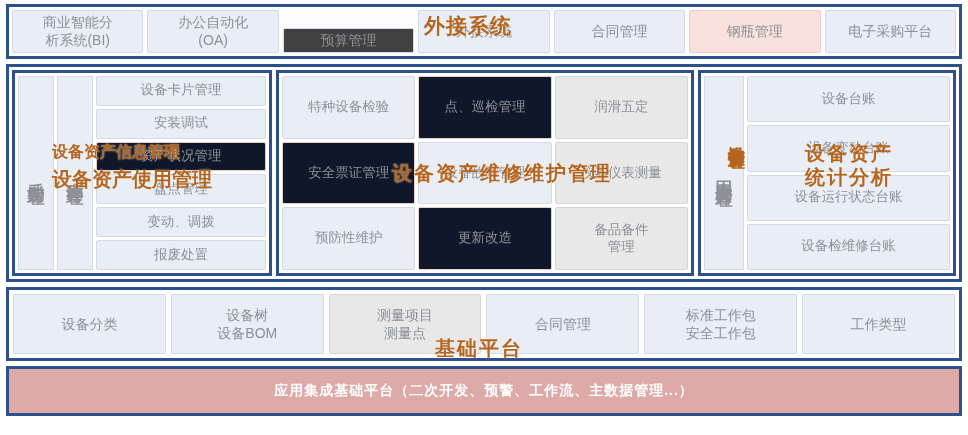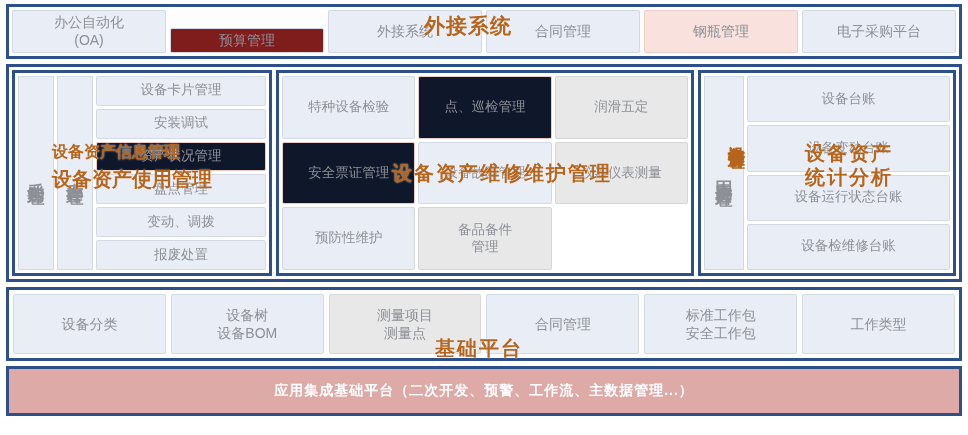--- a/index.html
+++ b/index.html
@@ -42,21 +42,21 @@
     font-size:14px;
     color:#8d9096;
     background:#e9edf5;
     border:1px solid #d2d8e4;
     border-radius:2px;
     line-height:1.25;
     box-sizing:border-box;
     padding:2px;
   }
   .tcell.pink{background:#f9e2dd;border-color:#eccec8;}
-  .tcell.plain{background:#7f1d1d;margin-top:18px;}
+  .tcell.plain{background:#404040;margin-top:18px;}
 
   
   .midrow{
     height:218px;
     display:flex;
     gap:4px;
     padding:3px;
     box-sizing:border-box;
   }
   .group{
@@ -174,20 +174,24 @@
   #ov-stat{     left:805px; top:142px; font-size:20px; letter-spacing:2px;}
   #ov-platform{ left:435px; top:337px; font-size:20px; letter-spacing:2px;}
 </style>
 </head>
 <body>
 
 <div class="page">
 
   <div class="band toprow">
     <div class="tcell">
+        <span style="white-space: pre-line;">商业智能分
+析系统(BI)</span>
+      </div>
+    <div class="tcell">
         <span style="white-space: pre-line;">办公自动化
 (OA)</span>
       </div>
     <div class="tcell plain">
         <span>预算管理</span>
       </div>
     <div class="tcell">
         <span>外接系统</span>
       </div>
     <div class="tcell">
@@ -247,20 +251,23 @@
             <span>安全票证管理</span>
           </div>
         <div class="cell">
             <span>设备故障管理</span>
           </div>
         <div class="cell grey">
             <span>仪器仪表测量</span>
           </div>
         <div class="cell">
             <span>预防性维护</span>
+          </div>
+        <div class="cell pink">
+            <span>更新改造</span>
           </div>
         <div class="cell grey">
             <span style="white-space: pre-line;">备品备件
 管理</span>
           </div>
       </div>
     </div>
 
     <div class="group g-right">
       <div class="vbar wide">

